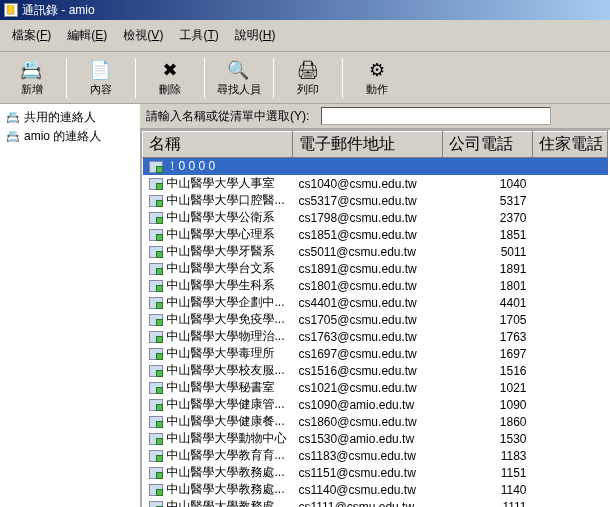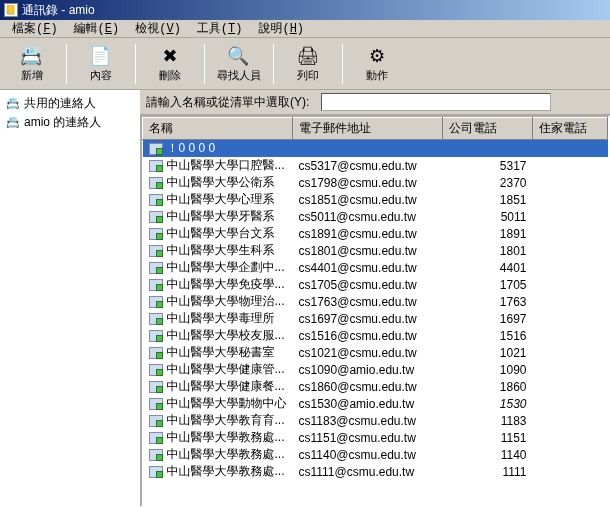--- a/index.html
+++ b/index.html
@@ -1,34 +1,34 @@
 <!DOCTYPE html>
 <html><head>
 <meta charset="utf-8">
 <style>
   * { box-sizing: border-box; margin: 0; padding: 0; }
   body { font-family: "Microsoft JhengHei", "PMingLiU", sans-serif; font-size: 12px; background: #d4d0c8; width: 610px; height: 507px; overflow: hidden; }
   .titlebar { background: linear-gradient(to right, #0a246a, #a6caf0); color: #fff; height: 20px; display: flex; align-items: center; padding: 0 4px; font-size: 12px; }
   .titlebar .icon { width: 14px; height: 14px; background: #fff; border: 1px solid #888; margin-right: 4px; display:inline-flex; align-items:center; justify-content:center; font-size:9px; color:#555;}
-  .menubar { background: #d4d0c8; height: 18px; display: flex; align-items: center; padding: 2px 4px; border-bottom: 1px solid #aca899; font-family: Liberation Mono, monospace; }
+  .menubar { background: #d4d0c8; height: 32px; display: flex; align-items: center; padding: 2px 4px; border-bottom: 1px solid #aca899; }
   .menubar .menu-item { padding: 0 8px; cursor: default; font-size: 12px; }
   .toolbar { background: #d4d0c8; height: 52px; display: flex; align-items: center; padding: 2px 4px; border-bottom: 1px solid #aca899; gap: 2px;}
   .tool-btn { display: flex; flex-direction: column; align-items: center; justify-content: center; width: 56px; height: 46px; border: 1px solid transparent; cursor: pointer; font-size: 11px;}
   .tool-btn .ticon { width: 24px; height: 24px; display:flex; align-items:center; justify-content:center; font-size:18px; }
   .tool-sep { width:1px; height:40px; background:#aca899; margin:0 4px; border-right:1px solid #fff;}
   .body { display: flex; height: calc(507px - 20px - 18px - 52px); }
   .tree { width: 140px; border-right: 2px inset #fff; background:#fff; padding:4px; overflow:auto;}
   .tree-item { display:flex; align-items:center; gap:4px; padding:1px 2px; cursor:default; font-size:12px; white-space: nowrap;}
   .tree-item .ticon { width:14px; height:14px; display:flex; align-items:center; justify-content:center; font-size:11px;}
   .main { flex:1; display:flex; flex-direction:column; overflow:hidden;}
   .search-row { display:flex; align-items:center; padding:3px 6px; background:#d4d0c8; border-bottom:1px solid #aca899; gap:12px;}
   .search-row input { border:1px inset #aca899; height:18px; width:230px; padding:0 4px; font-size:12px;}
   .grid { flex:1; overflow:auto; background:#fff; border:2px inset #fff;}
   .grid table { border-collapse: collapse; width:100%; table-layout: fixed; }
-  .grid th { background:#d4d0c8; border:1px solid; border-color:#fff #808080 #808080 #fff; padding:2px 6px; text-align:left; font-weight:normal; font-size:12px; position:sticky; top:0; white-space:nowrap; overflow:hidden;}
+  .grid th { background:#d4d0c8; border:1px solid; border-color:#fff #808080 #808080 #fff; padding:2px 6px; text-align:left; font-weight:normal; font-size:16px; position:sticky; top:0; white-space:nowrap; overflow:hidden;}
   .grid td { padding:0 6px; font-size:12px; height:15px; white-space:nowrap; overflow:hidden; text-overflow:clip;}
   .grid tr.sel td { background:#316ac5; color:#fff;margin-left:27px; }
   .row-icon { display:inline-flex; width:14px; height:12px; background:#cde; border:1px solid #88a; margin-right:4px; vertical-align:middle; position:relative;}
   .row-icon::after{content:"";position:absolute;right:-1px;bottom:-1px;width:5px;height:5px;background:#5b5;border:1px solid #272;}
   .underline-char { text-decoration: underline; }
 </style>
 </head>
 <body>
 
 <div class="titlebar">
@@ -109,20 +109,26 @@
             </tr>
           </thead>
         <tbody id="grid-body">
             <tr class="sel">
               <td><span class="row-icon"></span>！0 0 0 0</td>
               <td></td>
               <td></td>
               <td></td>
             </tr>
             <tr>
+              <td><span class="row-icon"></span>中山醫學大學人事室</td>
+              <td>cs1040@csmu.edu.tw</td>
+              <td style="text-align: right;">1040</td>
+              <td></td>
+            </tr>
+            <tr>
               <td><span class="row-icon"></span>中山醫學大學口腔醫...</td>
               <td>cs5317@csmu.edu.tw</td>
               <td style="text-align: right;">5317</td>
               <td></td>
             </tr>
             <tr>
               <td><span class="row-icon"></span>中山醫學大學公衛系</td>
               <td>cs1798@csmu.edu.tw</td>
               <td style="text-align: right;">2370</td>
               <td></td>
@@ -195,21 +201,21 @@
             </tr>
             <tr>
               <td><span class="row-icon"></span>中山醫學大學健康餐...</td>
               <td>cs1860@csmu.edu.tw</td>
               <td style="text-align: right;">1860</td>
               <td></td>
             </tr>
             <tr>
               <td><span class="row-icon"></span>中山醫學大學動物中心</td>
               <td>cs1530@amio.edu.tw</td>
-              <td style="text-align: right; font-style: italic;">1530</td>
+              <td style="text-align: right;">1530</td>
               <td></td>
             </tr>
             <tr>
               <td><span class="row-icon"></span>中山醫學大學教育育...</td>
               <td>cs1183@csmu.edu.tw</td>
               <td style="text-align: right;">1183</td>
               <td></td>
             </tr>
             <tr>
               <td><span class="row-icon"></span>中山醫學大學教務處...</td>

